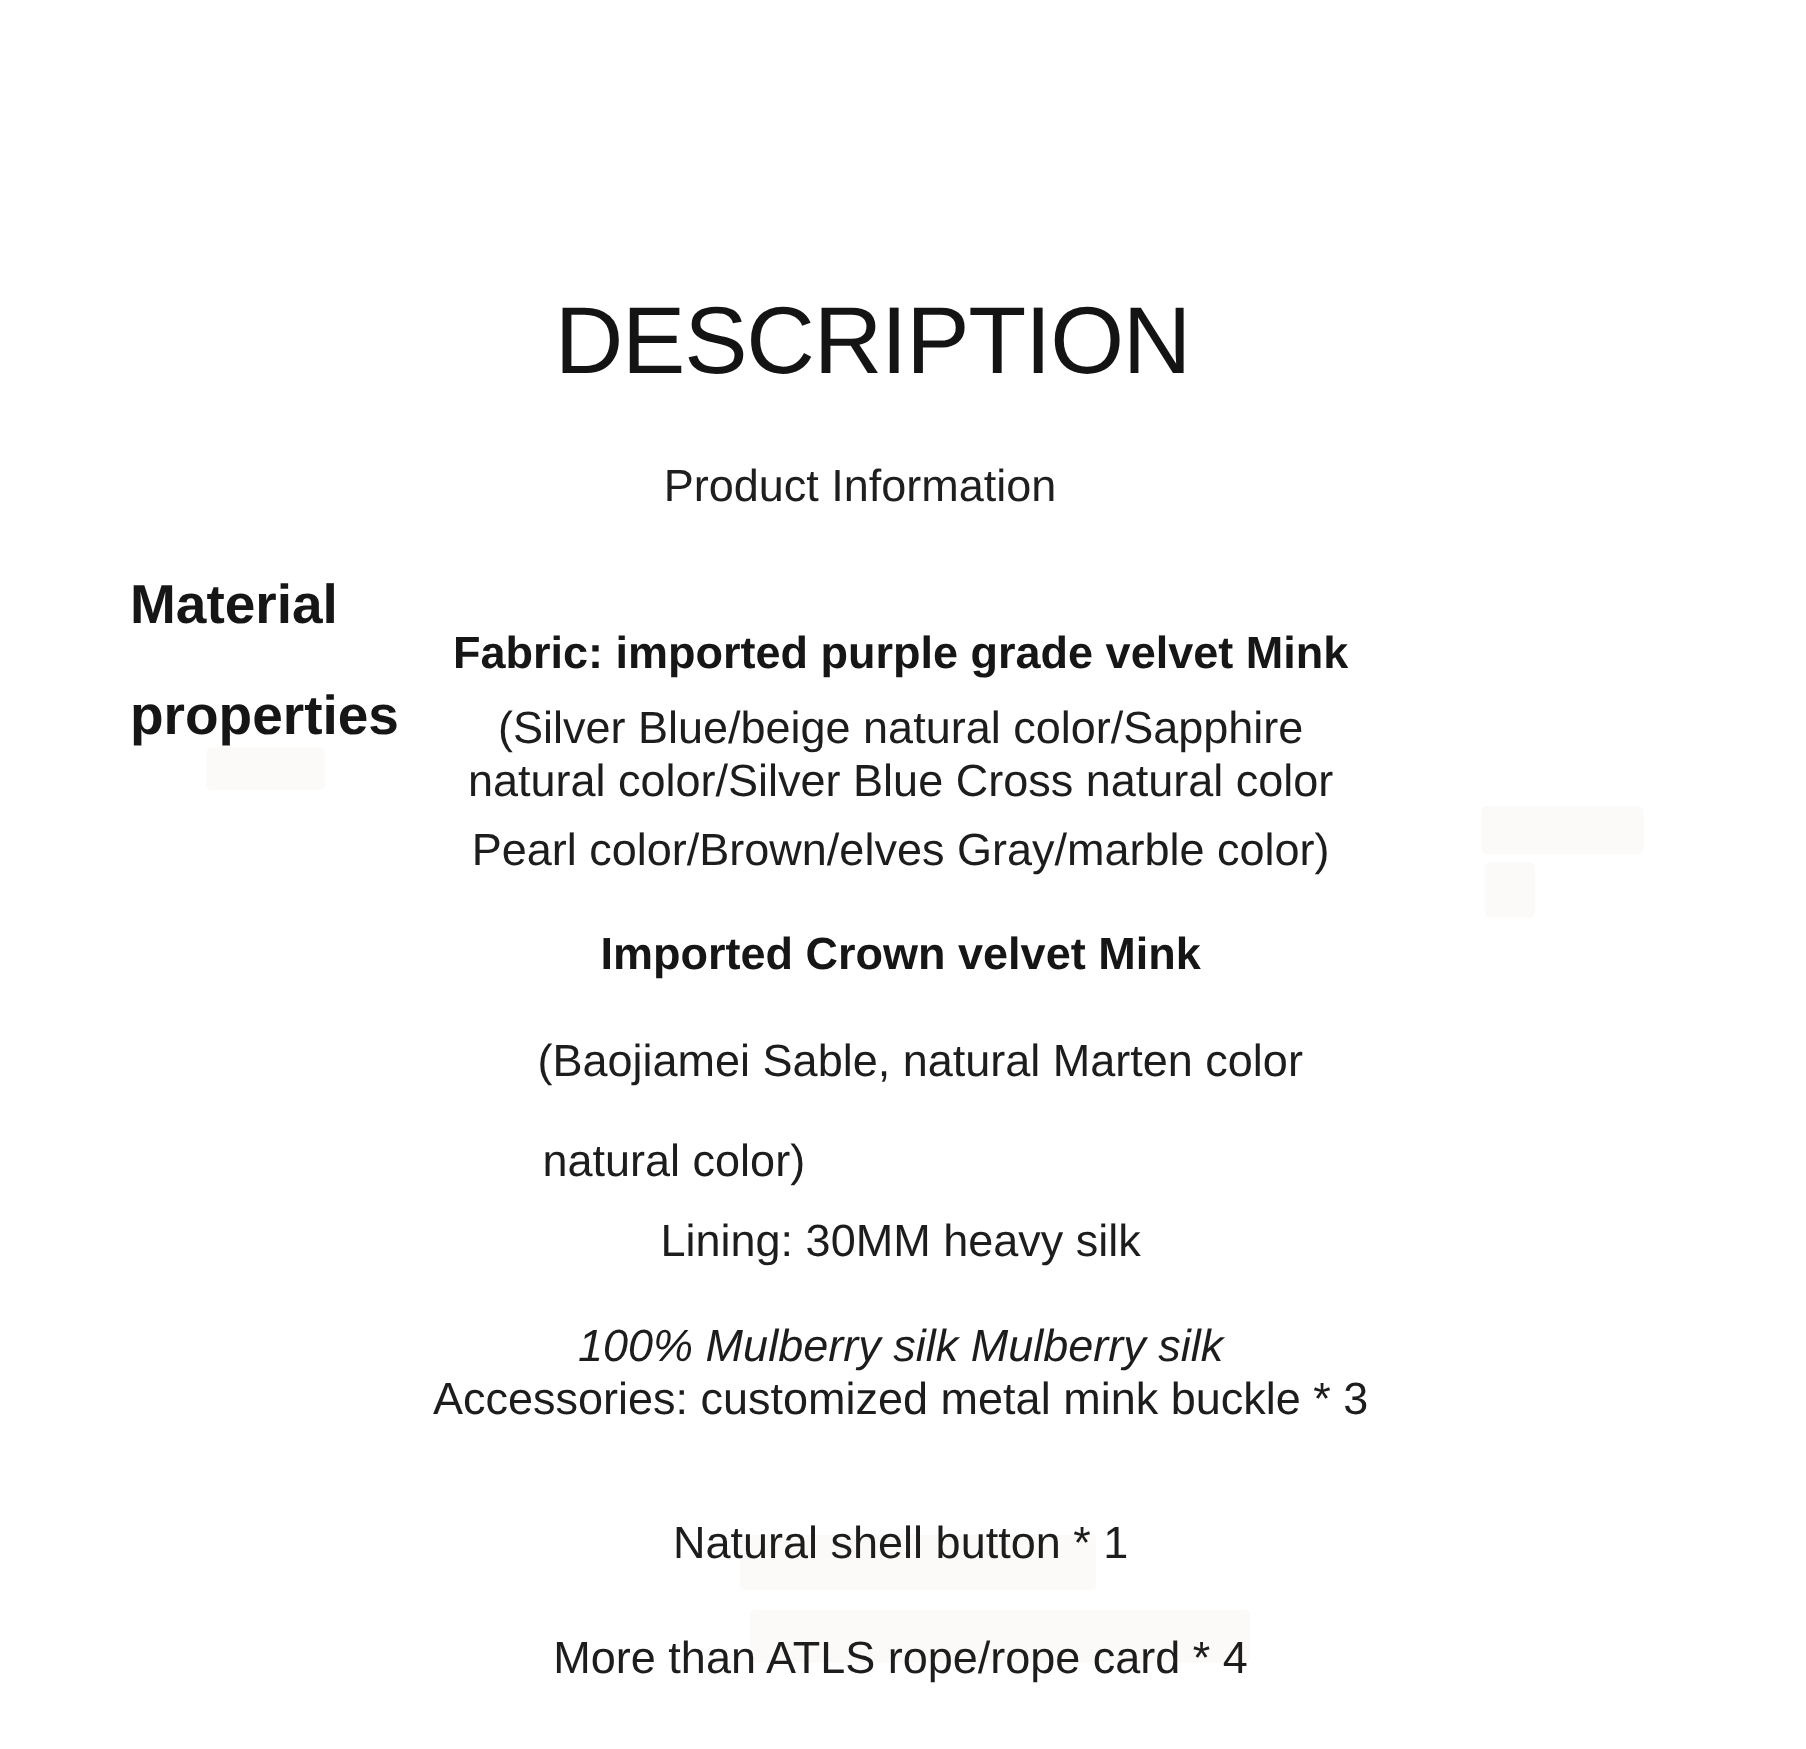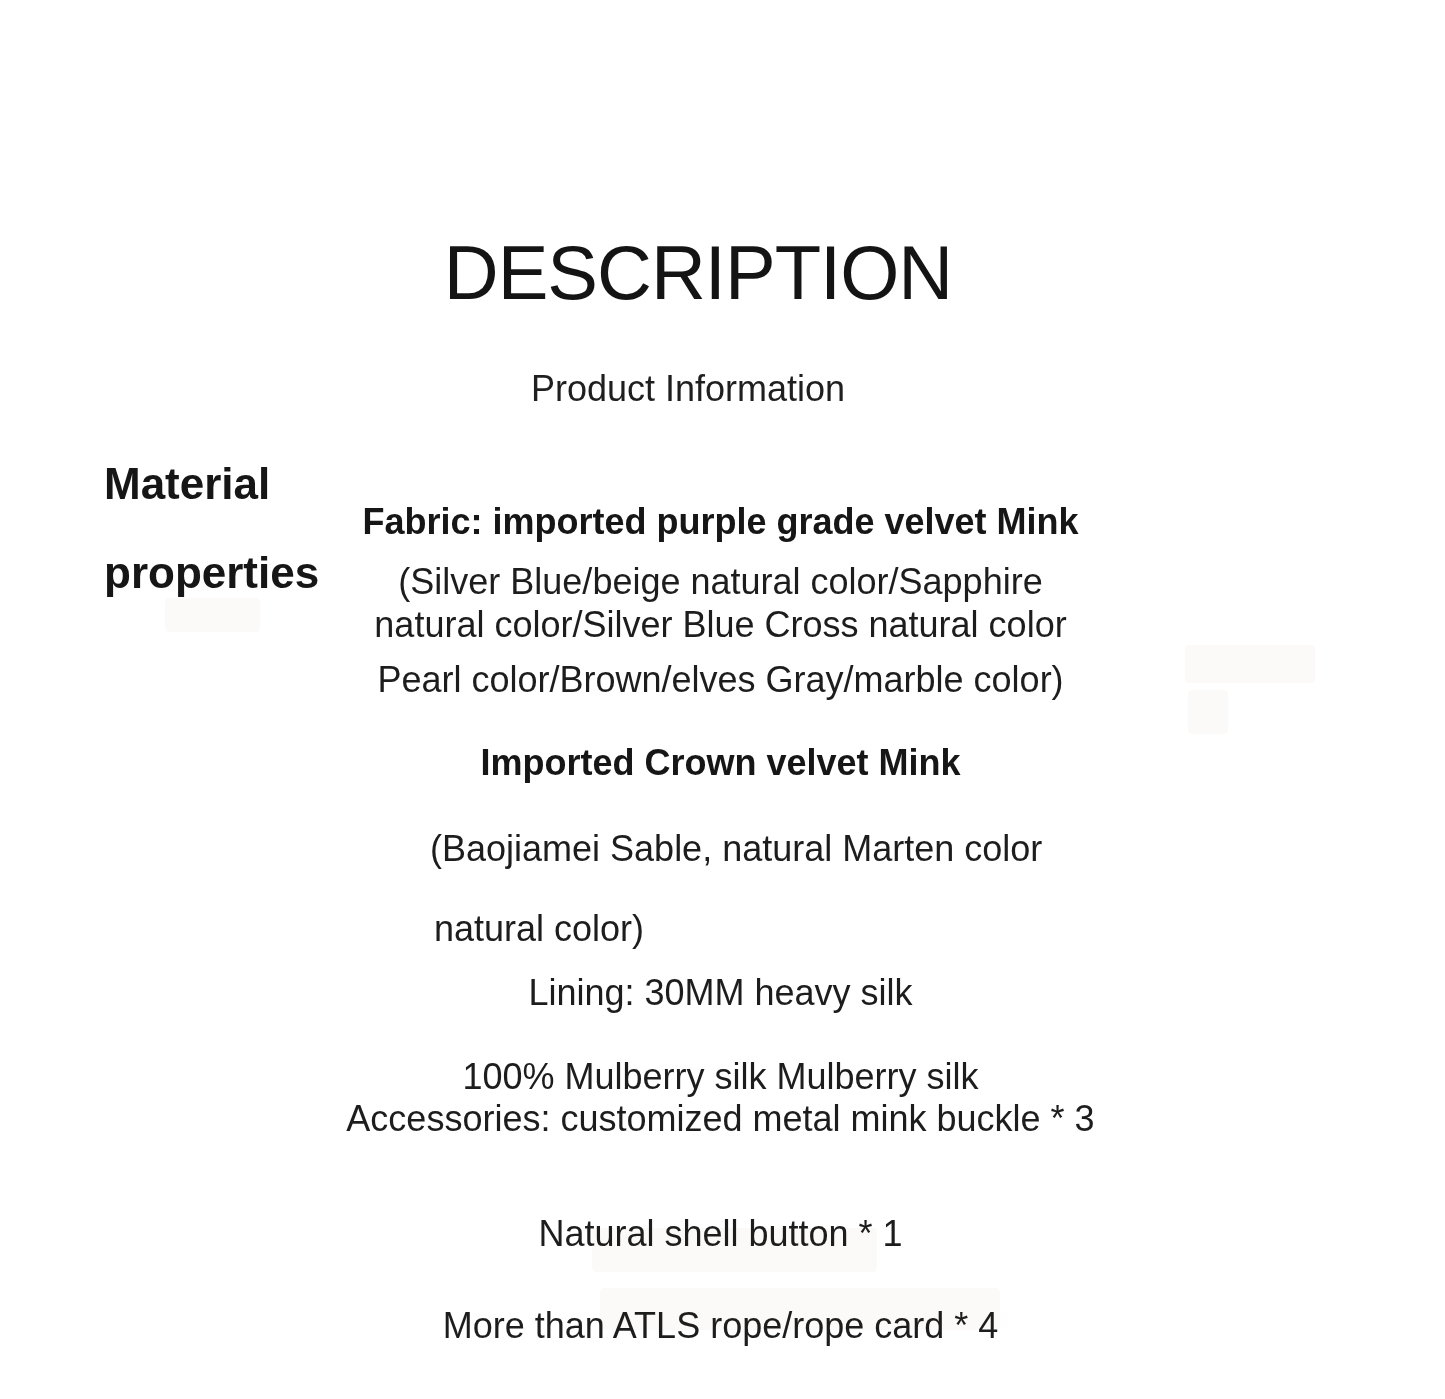--- a/index.html
+++ b/index.html
@@ -78,21 +78,21 @@
   .line.leftalign { right: auto; text-align: center; }
 
   .c0  { top: 468px; margin-top: 36px; }
   .c1  { top: 564px; }
   .c2  { top: 607px; }
   .c3  { top: 662px; }
   .c4  { top: 745px; }
   .c5  { top: 831px;  left: 430px; }
   .c6  { top: 911px;  left: 434px; }
   .c7  { top: 975px; }
-  .c8  { top: 1059px; }
+  .c8  { top: 1059px; font-style: italic; }
   .c9  { top: 1101px; }
   .c10 { top: 1216px; }
   .c11 { top: 1308px; }
 </style>
 </head>
 <body>
 
 <main class="canvas">
 
   <div class="artifact a1"></div>

